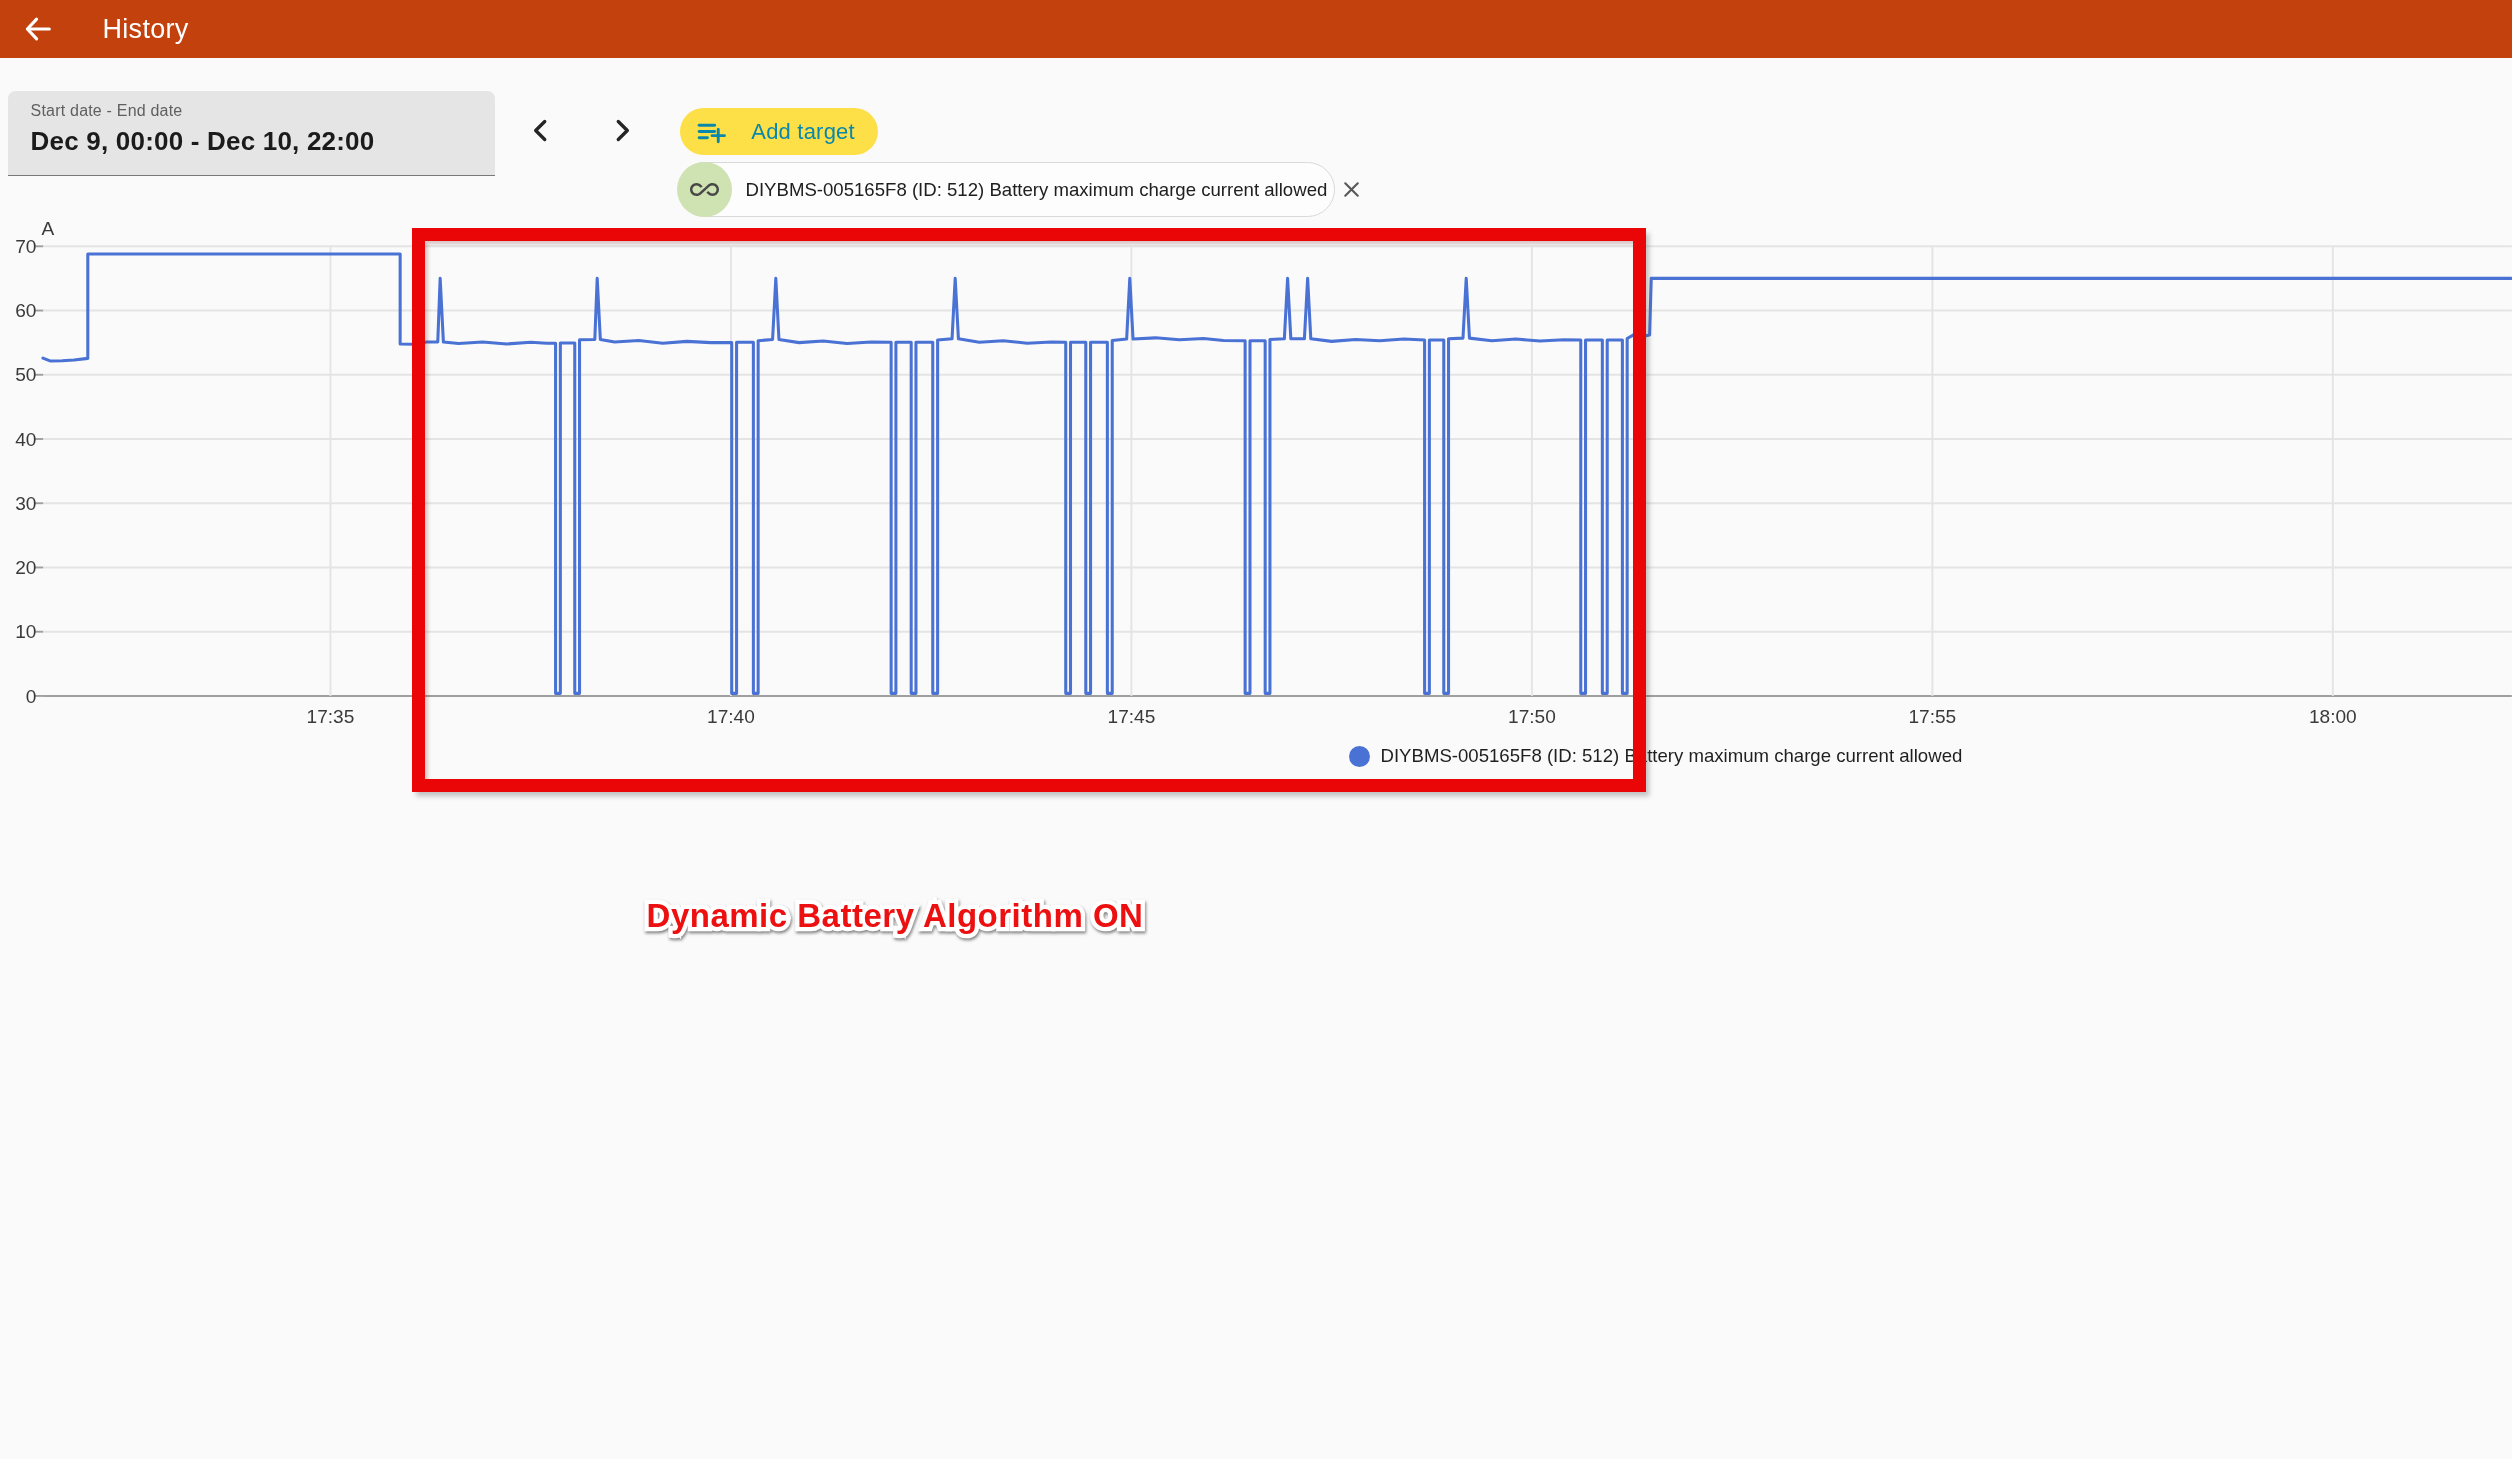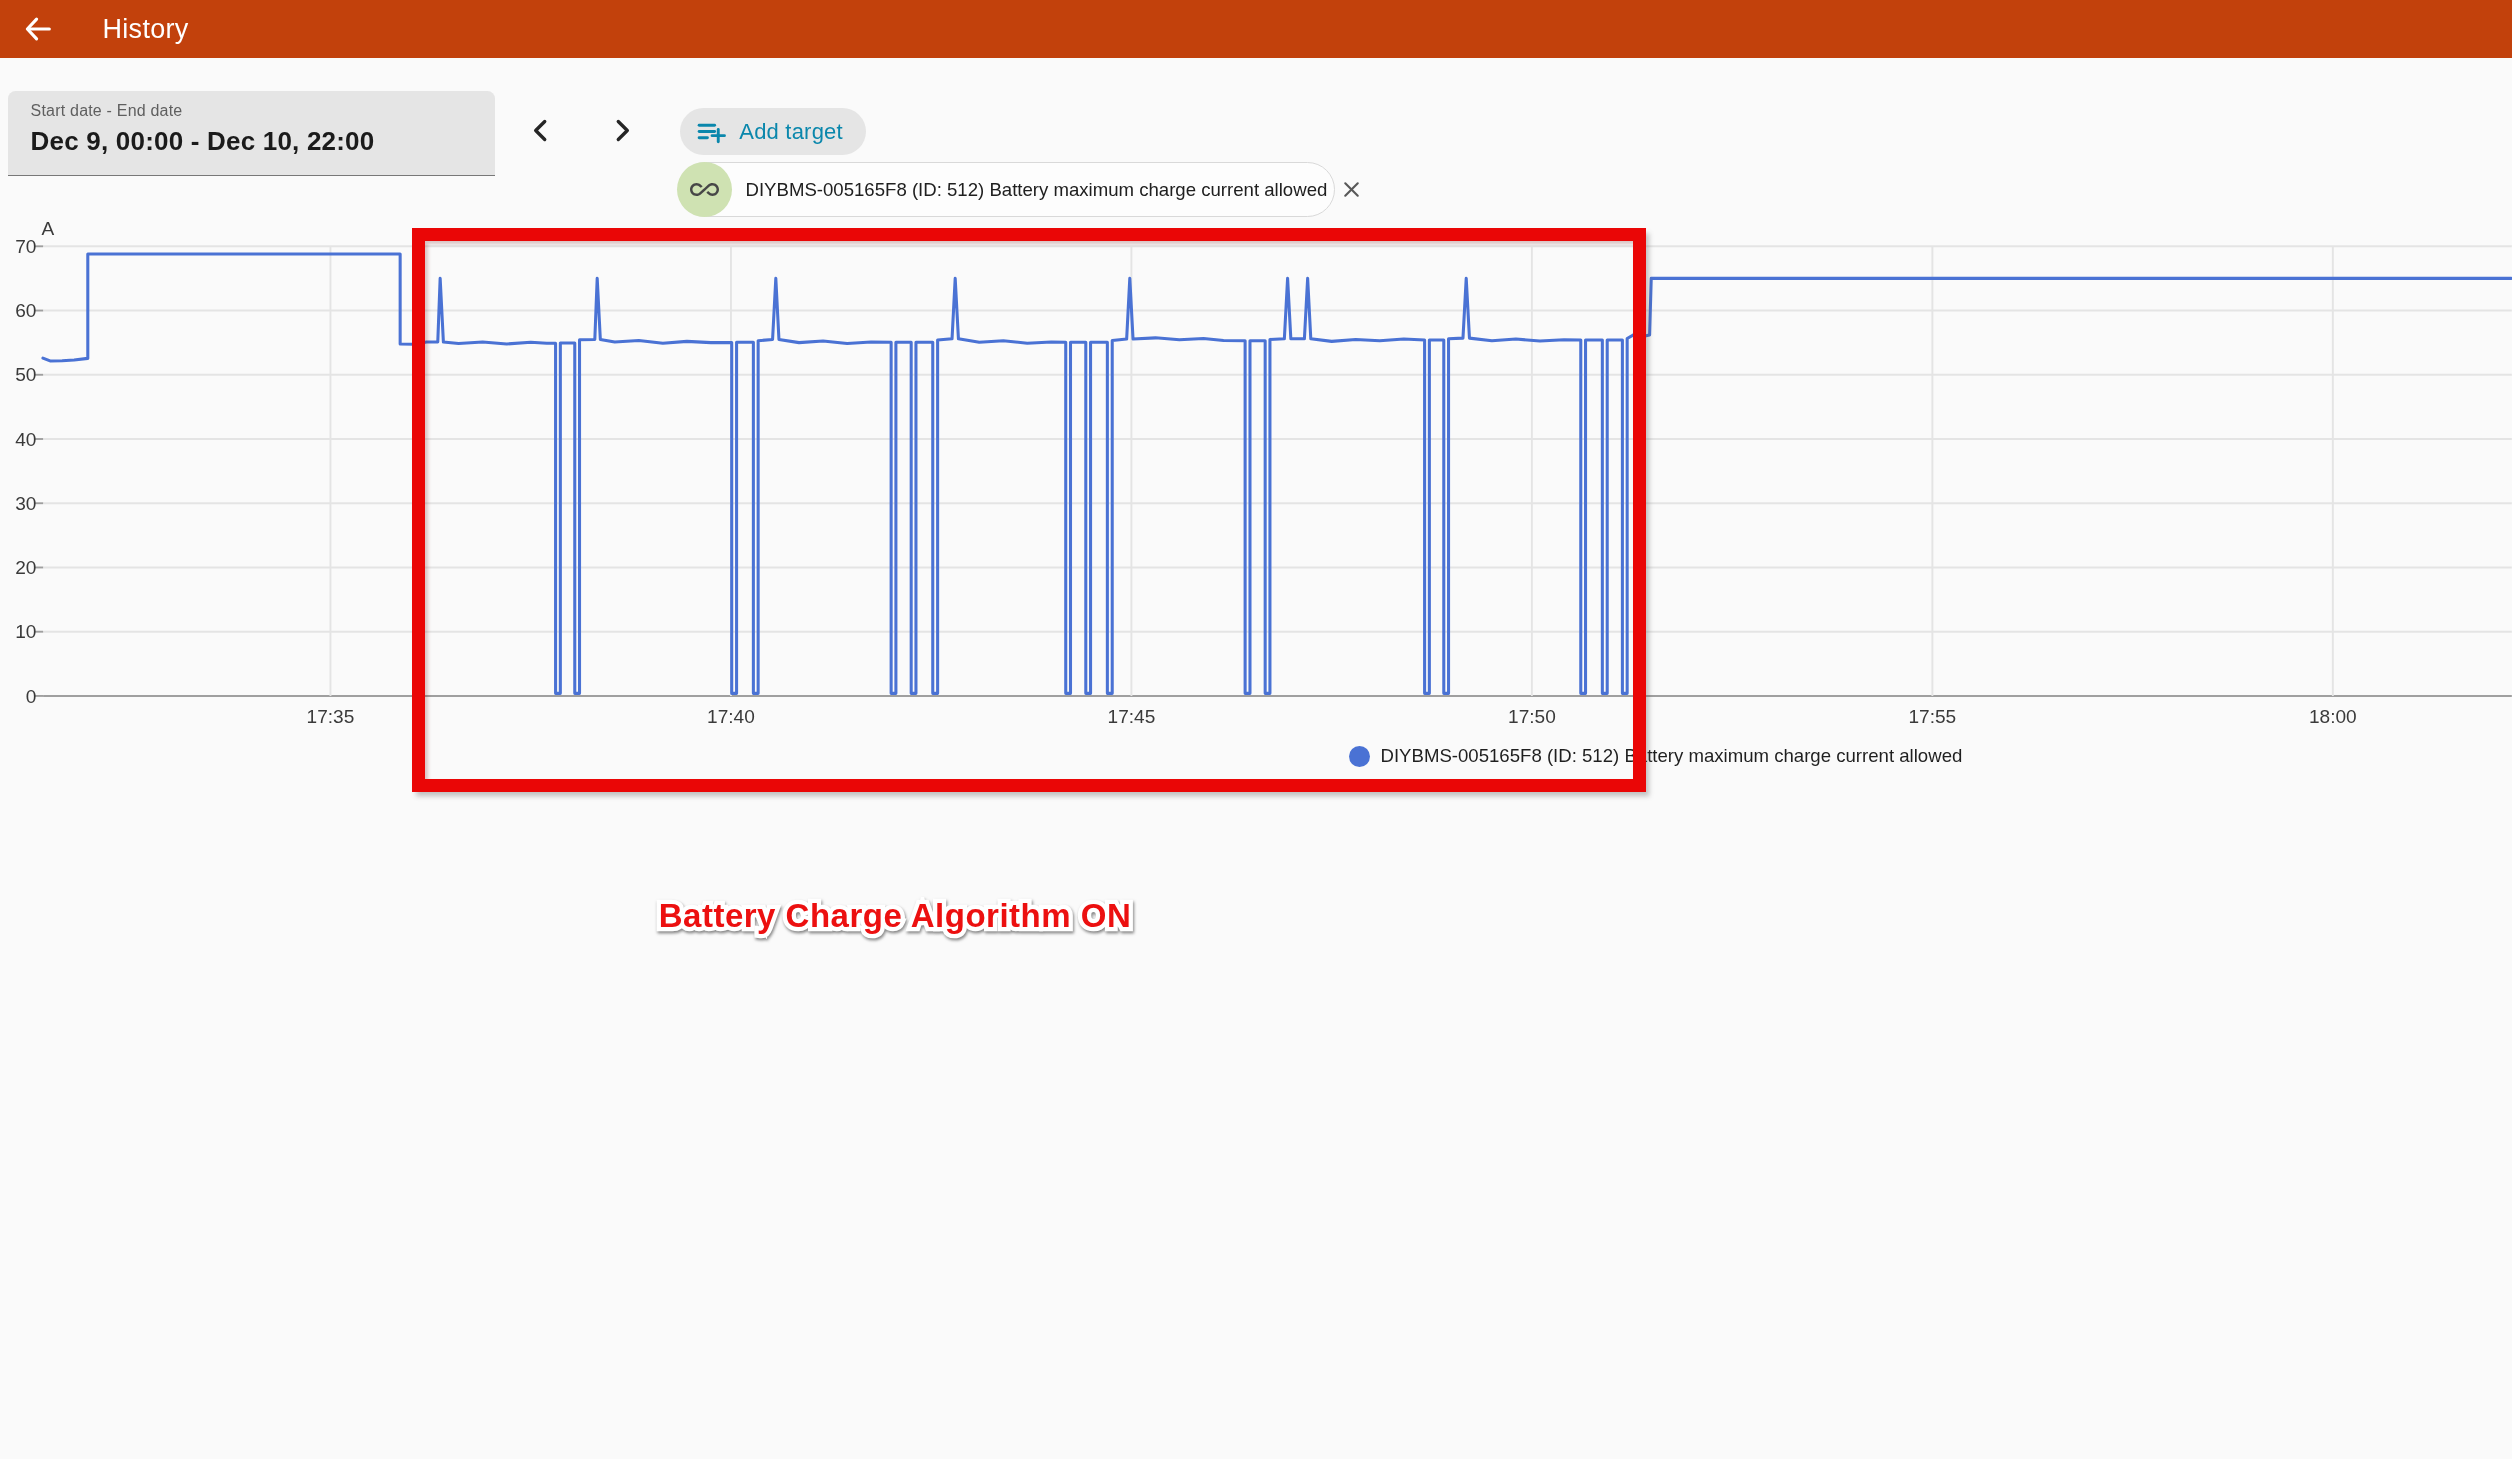--- a/index.html
+++ b/index.html
@@ -30,22 +30,22 @@
   .date-value { display:block; font-size:26px; color:#1b1b1b; margin-top:6.7px; letter-spacing:0.2px;font-weight:bold; }
   
   .nav-btn {
     position:absolute; top:107px; width:46px; height:46px; background:none; border:none;
     display:flex; align-items:center; justify-content:center; cursor:pointer;
   }
   .nav-prev { left:518px; } .nav-next { left:598px; }
   
   .add-target {
     position:absolute; left:680px; top:108px; height:47px; padding:0 23px 0 15.3px;
-    background:#e5e5e5; border:none; border-radius:24px;
-    display:inline-flex; align-items:center; gap:13px; cursor:pointer;
+    background:#fde047; border:none; border-radius:24px;
+    display:inline-flex; align-items:center; gap:25px; cursor:pointer;
   }
   .add-target span { font-size:22px; font-weight:500; color:#0a87ac; letter-spacing:0.2px; }
   
   .chip {
     position:absolute; left:678px; top:162px; height:55px; width:657px;
     background:#fdfdfd; border:1.9px solid #d9d9d9; border-radius:28px;
     display:inline-flex; align-items:center; cursor:pointer;
   }
   .chip-avatar {
     width:55px; height:55px; margin-left:-1.9px; border-radius:50%;
@@ -175,16 +175,16 @@
         <polyline points="44.8,375.1 52.3,378.1 64.9,377.8 77.5,377.1 91.8,375.4 91.8,266.1 419.0,266.1 419.0,360.3 434.1,360.6 446.7,358.3 458.4,358.3 460.9,291.6 464.3,358.3 480.2,359.9 505.4,358.3 530.6,360.3 555.8,358.6 572.5,359.6 581.8,359.6 581.8,726.3 586.8,726.3 586.8,359.3 601.9,359.3 601.9,726.3 606.9,726.3 606.9,355.9 622.9,355.6 625.4,291.6 628.7,355.6 643.8,358.3 669.0,356.6 694.2,359.6 719.4,357.6 744.5,358.9 766.3,358.9 766.3,726.3 771.4,726.3 771.4,358.6 789.0,358.6 789.0,726.3 794.0,726.3 794.0,356.9 809.1,355.6 812.5,291.6 815.8,355.6 836.8,358.9 862.0,357.2 887.2,359.9 912.3,358.3 933.3,358.6 933.3,726.3 938.3,726.3 938.3,358.6 954.3,358.6 954.3,726.3 959.3,726.3 959.3,358.6 976.9,358.6 976.9,726.3 982.0,726.3 982.0,356.2 997.1,354.9 1000.4,291.6 1003.8,354.9 1025.6,358.6 1050.8,356.9 1075.9,359.6 1101.1,358.3 1116.2,358.6 1116.2,726.3 1121.2,726.3 1121.2,358.6 1137.2,358.6 1137.2,726.3 1142.2,726.3 1142.2,358.6 1159.8,358.6 1159.8,726.3 1164.9,726.3 1164.9,356.6 1180.0,355.2 1183.3,291.6 1186.7,355.2 1210.2,353.9 1235.3,355.9 1260.5,354.6 1281.5,356.6 1304.1,356.9 1304.1,726.3 1309.2,726.3 1309.2,356.9 1325.1,356.9 1325.1,726.3 1330.1,726.3 1330.1,355.6 1345.2,354.9 1348.6,291.6 1352.0,354.9 1366.2,354.9 1369.6,291.6 1372.9,354.9 1394.8,357.6 1419.9,355.6 1445.1,356.9 1470.3,355.2 1492.1,356.2 1492.1,726.3 1497.1,726.3 1497.1,356.2 1512.2,356.2 1512.2,726.3 1517.2,726.3 1517.2,354.9 1532.3,354.2 1535.7,291.6 1539.1,354.2 1562.6,356.9 1587.7,355.2 1612.9,357.2 1638.1,355.9 1655.7,356.2 1655.7,726.3 1660.7,726.3 1660.7,356.2 1678.3,356.2 1678.3,726.3 1683.4,726.3 1683.4,356.2 1699.3,356.2 1699.3,726.3 1704.3,726.3 1704.3,354.6 1711.9,350.2 1720.3,352.5 1727.8,350.9 1729.5,291.6 2630.6,291.6" fill="none" stroke="#4a72d4" stroke-width="3.2" stroke-linejoin="round" stroke-linecap="round"></polyline>
       </svg>
   </div>
 
   <div class="legend">
     <span class="legend-dot" style="background: rgb(74, 114, 212);"></span>
     <span class="legend-text">DIYBMS-005165F8 (ID: 512) Battery maximum charge current allowed</span>
   </div>
 
   <div class="anno-box" style="border-color: rgb(234, 6, 6);"></div>
-  <div class="anno-text" style="color: rgb(236, 16, 16);">Battery Charge Algorithm ON</div>
+  <div class="anno-text" style="color: rgb(236, 16, 16);">Dynamic Battery Algorithm ON</div>
 
 </div>
 
 
 </body></html>

